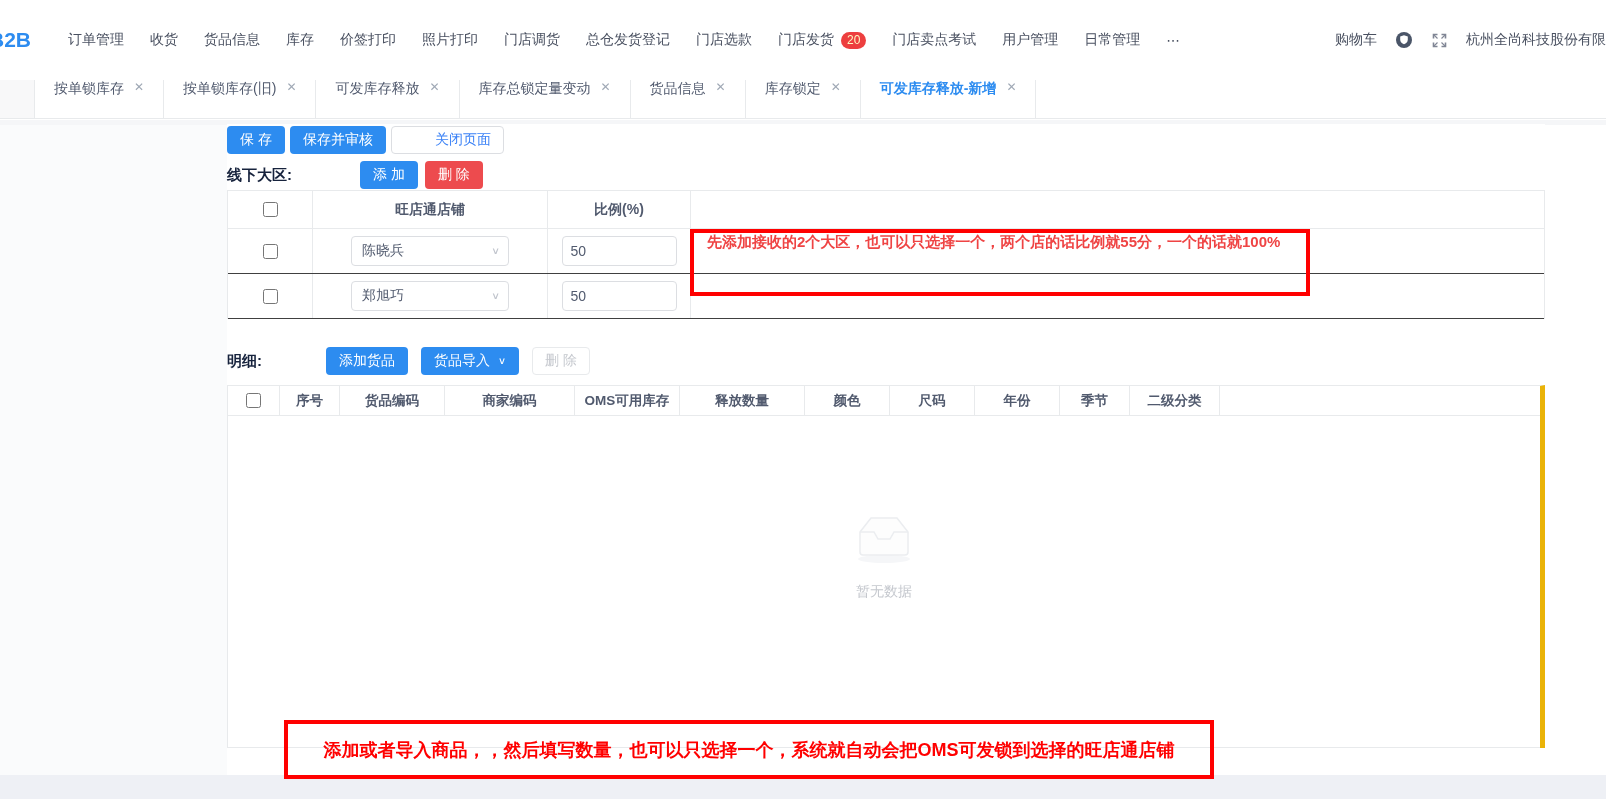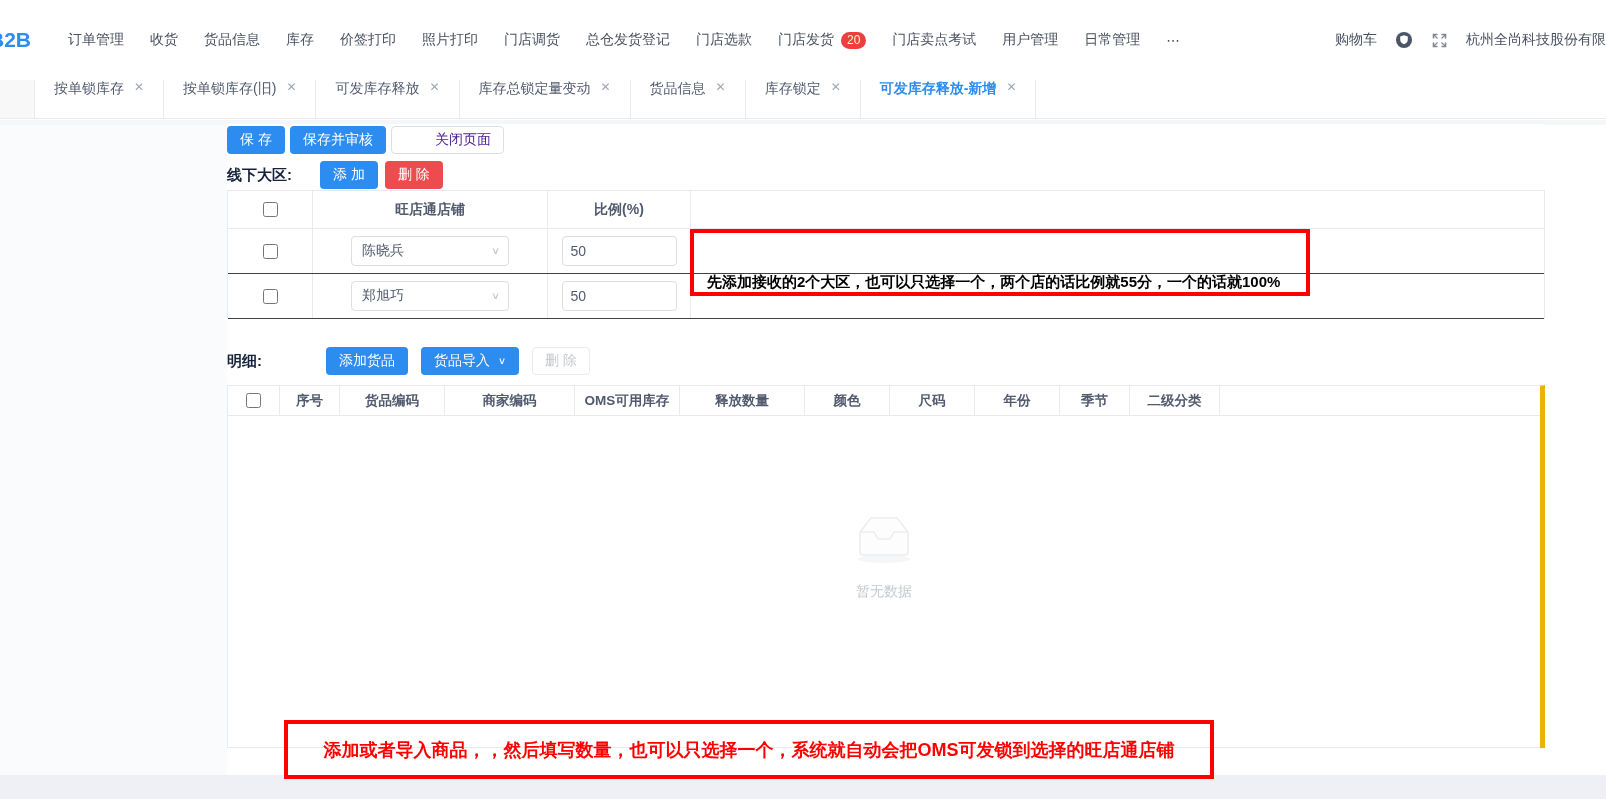--- a/index.html
+++ b/index.html
@@ -33,26 +33,26 @@
   .gutter-left { position:absolute; top:125px; left:0; width:227px; height:650px; background:#fafbfc; }
   .bottom-strip { position:absolute; top:775px; left:0; width:100%; height:24px; background:#eef0f5; }
 
   
   .panel { position:absolute; top:124px; left:227px; width:1318px; height:651px; background:#fff; }
 
   .btn { height:28px; display:inline-flex; align-items:center; justify-content:center; padding:0 12px; border-radius:4px;
          font-size:14px; cursor:pointer; border:1px solid transparent; white-space:nowrap; }
   .btn-blue { background:#2d8cf0; color:#fff; }
   .btn-red { background:#ed4b4e; color:#fff; }
-  .btn-plain { background:#fff; border-color:#dcdee2; color:#4c1d95;padding-left:43px; }
+  .btn-plain { background:#fff; border-color:#dcdee2; color:#3b82f6;padding-left:43px; }
   .btn-disabled { background:#fff; border-color:#e8eaec; color:#c5c8ce; cursor:not-allowed; }
   .btn .chev-w { font-size:11px; margin-left:8px; transform:scaleY(.85); }
 
   .toolbar { position:absolute; top:2px; left:0; display:flex; gap:5px; }
-  .section-row1 { position:absolute; top:37px; left:0; display:flex; align-items:center; }
+  .section-row1 { position:absolute; top:37px; left:0; display:flex; align-items:center;gap:40px; }
   .section-row2 { position:absolute; top:223px; left:0; display:flex; align-items:center; }
   .section-title { font-size:15px; font-weight:bold; color:#17233d; }
   .row1-btns { display:flex; gap:7px; margin-left:28px; }
   .row2-btns { display:flex; gap:13px; margin-left:64px; }
 
   
   .table1 { position:absolute; top:66px; left:0; width:100%; border-top:1px solid #e8eaec; border-left:1px solid #e8eaec; border-right:1px solid #e8eaec; }
   .t1-head { display:flex; height:38px; font-weight:bold; color:#515a6e; border-bottom:1px solid #e8eaec; }
   .t1-row  { display:flex; height:45px; border-bottom:1px solid #404040; }
   .tc { display:flex; align-items:center; justify-content:center; height:100%; }
@@ -60,21 +60,21 @@
   .c1w1 { width:235px; border-right:1px solid #e8eaec; }
   .c1w2 { width:143px; border-right:1px solid #e8eaec; }
   .c1w3 { flex:1; }
 
   .select { width:158px; height:30px; border:1px solid #dcdee2; border-radius:4px; background:#fff; display:flex; align-items:center;
             justify-content:space-between; padding:0 8px 0 10px; color:#515a6e; cursor:pointer; }
   .select .chev { color:#c0c4cc; font-size:12px; transform:scaleY(.8); }
   .ratio-input { width:115px; height:30px; border:1px solid #dcdee2; border-radius:4px; padding:0 8px; font-size:14px; color:#515a6e; outline:none; }
 
   .annotation1 { position:absolute; left:463px; top:105px; width:620px; height:67px; border:4px solid #f00; z-index:5;
-                 display:flex; align-items:flex-end; padding-left:13px; color:#000000; font-weight:bold; font-size:15px; background:transparent; }
+                 display:flex; align-items:flex-start; padding-left:13px; color:#ef4444; font-weight:bold; font-size:15px; background:transparent; }
   .annotation2 { position:absolute; left:56px; top:304px; width:930px; height:59px; border:4px solid #f00; z-index:5;
                  display:flex; align-items:center; justify-content:center; color:#f00; font-weight:bold; font-size:18px; background:transparent; }
 
   
   .table2 { position:absolute; top:261px; left:0; width:100%; border-top:1px solid #e8eaec; border-left:1px solid #e8eaec; border-right:5px solid #eab308; }
   .t2-head { display:flex; height:30px; font-weight:bold; color:#515a6e; font-size:13.5px; border-bottom:1px solid #e8eaec; }
   .t2-foot { display:flex; height:28px; border-bottom:1px solid #e8eaec; }
   .c2w0 { width:52px; }  .c2w1 { width:60px; }  .c2w2 { width:105px; } .c2w3 { width:130px; }
   .c2w4 { width:105px; } .c2w5 { width:125px; } .c2w6 { width:85px; }  .c2w7 { width:85px; }
   .c2w8 { width:85px; }  .c2w9 { width:70px; }  .c2w10 { width:90px; } .c2w11 { flex:1; border-right:none !important; }

